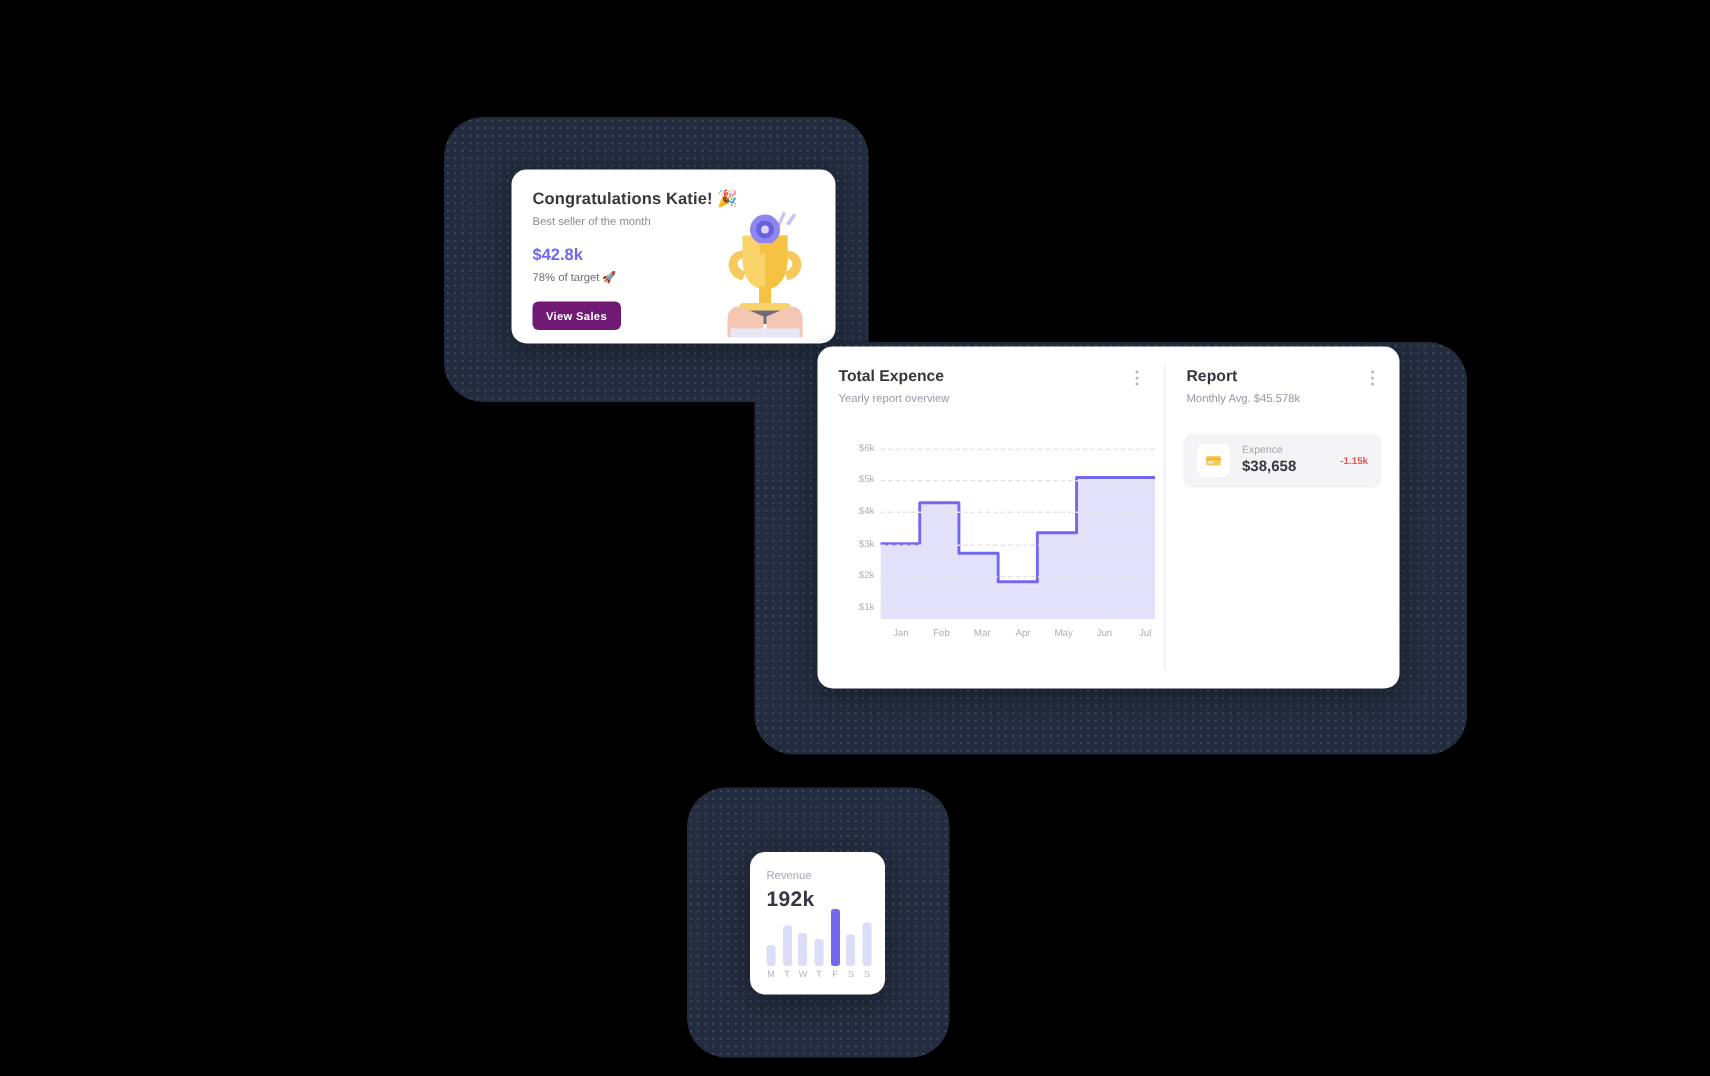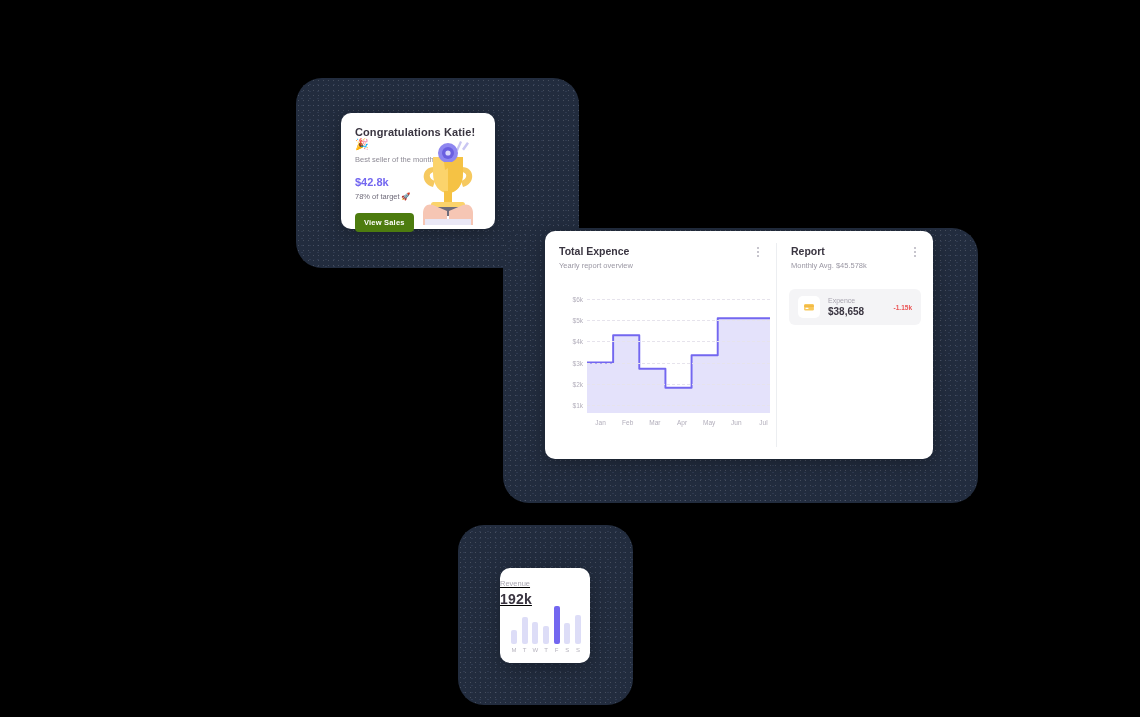--- a/index.html
+++ b/index.html
@@ -60,28 +60,28 @@
   
   .card {
     position: absolute;
     background: #ffffff;
     border-radius: 10px;
     box-shadow: 0 4px 18px rgba(0,0,0,.28);
     z-index: 3;
   }
 
   
-  #card-congrats { left: 341px; top: 113px; width: 154px; height: 116px; padding: 13px 14px; }
+  #card-congrats { left: 341px; top: 113px; width: 216px; height: 116px; padding: 13px 14px; }
   .cg-title { font-size: 11px; font-weight: 600; color: #3a3541; letter-spacing: .1px; }
   .cg-sub   { font-size: 7.5px; color: #8d8a95; margin-top: 4px; }
   .cg-amount{ font-size: 11px; font-weight: 600; color: #7367f0; margin-top: 12px; }
   .cg-target{ font-size: 7.5px; color: #6f6b7a; margin-top: 4px; }
   .cg-btn {
     margin-top: 12px; display: inline-block;
-    background: #4d7c0f; color: #fff;
+    background: #701a75; color: #fff;
     font-size: 7.5px; font-weight: 600;
     padding: 5px 9px; border-radius: 4px; border: none;
     cursor: pointer; letter-spacing: .2px;
   }
   .trophy { position: absolute; right: 8px; bottom: 4px; width: 78px; height: 96px; }
 
   
   #card-income { left: 545px; top: 231px; width: 388px; height: 228px; display: flex; }
   .inc-left  { width: 231px; padding: 14px 14px 8px 14px; position: relative; }
   .inc-div   { width: 1px; background: #eceef1; margin: 12px 0; }
@@ -122,21 +122,21 @@
     margin-right: 8px; flex: none;
   }
   .rep-txt { flex: 1; min-width: 0; }
   .rep-lbl { font-size: 7px; color: #a9a6b1; }
   .rep-val { font-size: 10px; font-weight: 600; color: #3a3541; margin-top: 2px; }
   .rep-delta { font-size: 6.5px; font-weight: 600; white-space: nowrap; }
   .up   { color: #28c76f; }
   .down { color: #ea5455; }
 
   
-  #card-revenue { left: 500px; top: 568px; width: 90px; height: 95px; padding: 11px 11px 8px 0; text-decoration: underline; }
+  #card-revenue { left: 500px; top: 568px; width: 90px; height: 95px; padding: 11px 11px 8px 11px; }
   .rv-lbl { font-size: 7.5px; color: #a9a6b1; }
   .rv-val { font-size: 14px; font-weight: 600; color: #3a3541; margin-top: 3px; letter-spacing: .2px; }
   .rv-bars { position: absolute; left: 11px; right: 9px; bottom: 19px; height: 42px;
              display: flex; align-items: flex-end; justify-content: space-between; }
   .rv-bar { width: 6px; border-radius: 2px; background: #ddddf7; }
   .rv-bar.hi { background: #7367f0; }
   .rv-days { position: absolute; left: 11px; right: 9px; bottom: 7px; height: 9px;
              display: flex; justify-content: space-between; }
   .rv-days span { width: 6px; text-align: center; font-size: 6px; color: #b6b3be; }
 </style>

